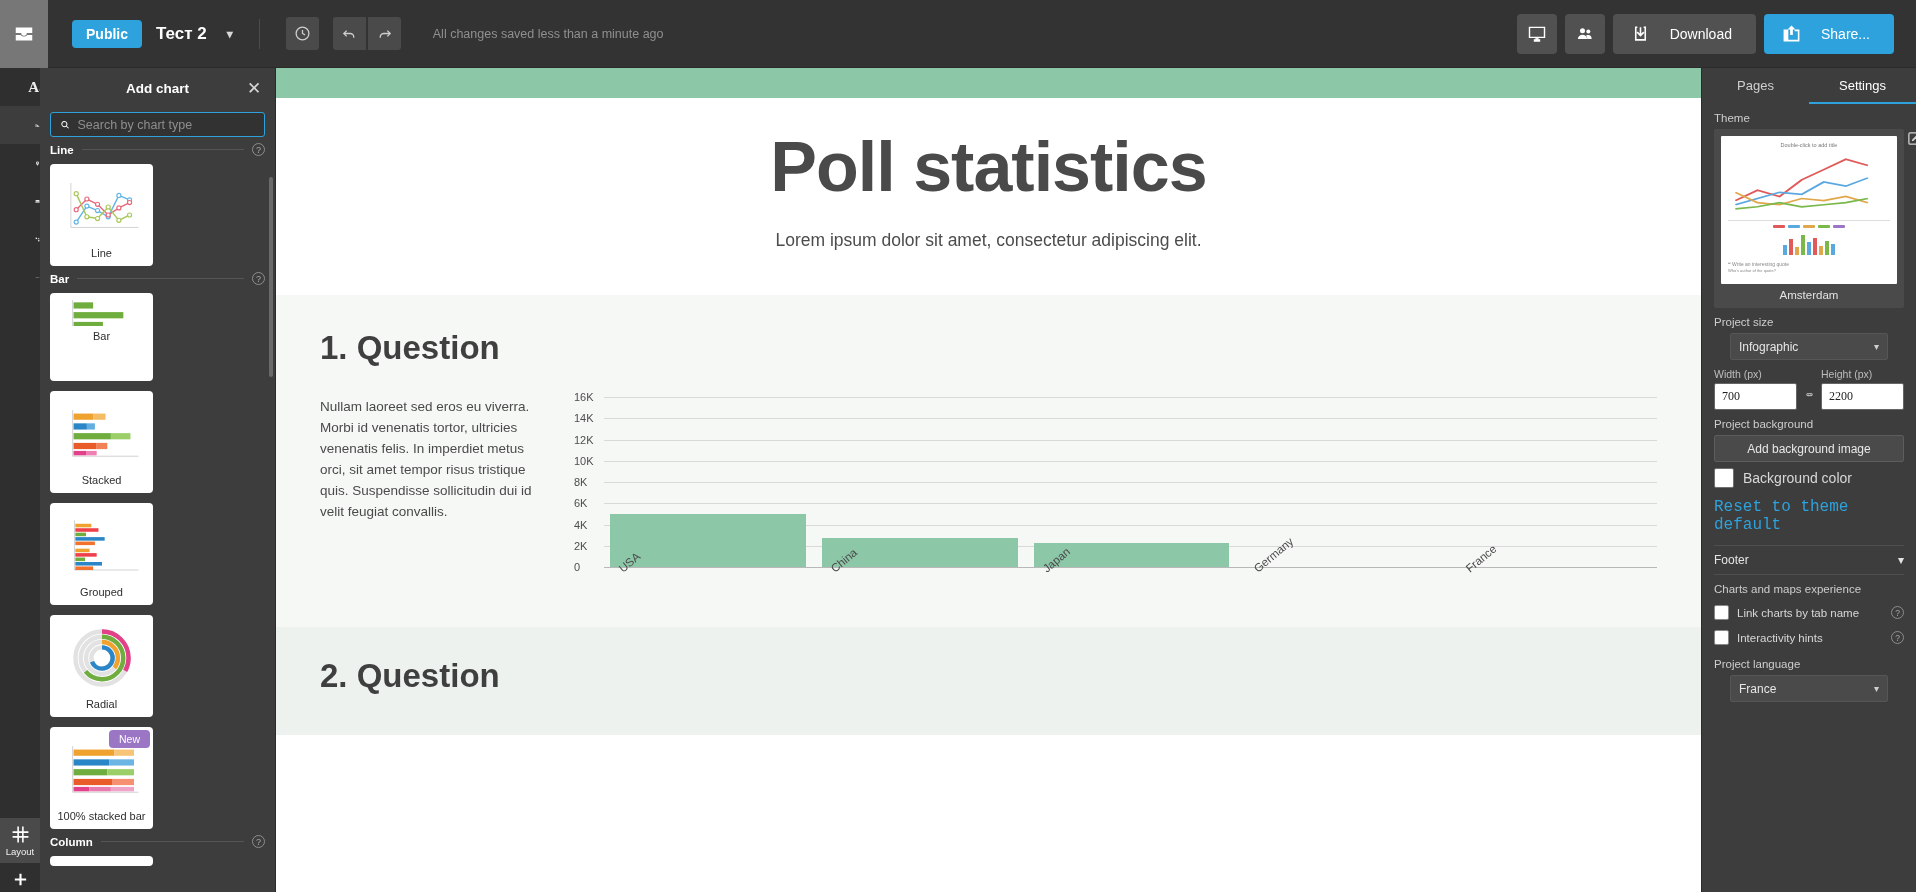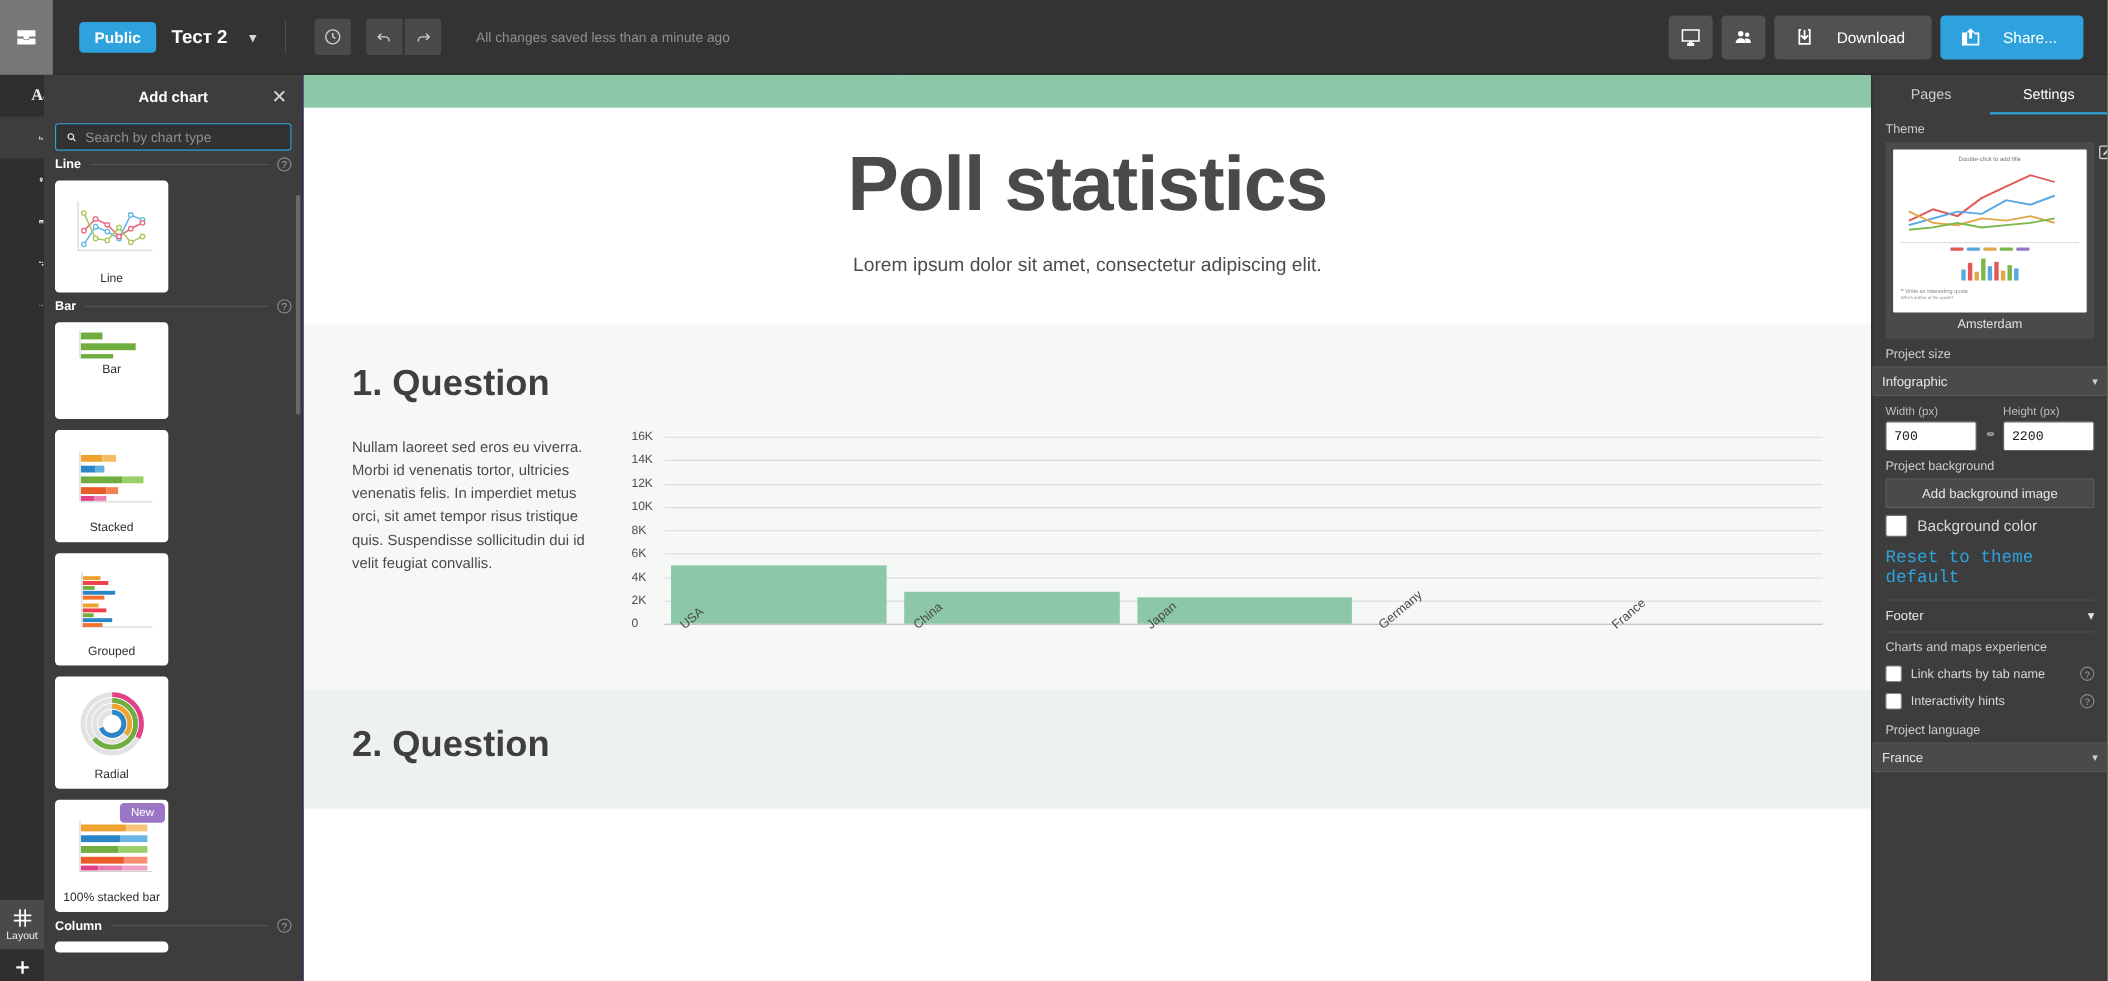--- a/index.html
+++ b/index.html
@@ -133,29 +133,29 @@
   .themeprev .tp-title{ font-size:5.5px; color:#777; text-align:center; margin-bottom:3px;}
   .themeprev .tp-chart{ height:70px; position:relative; border-bottom:1px solid #ddd;}
   .themeprev .tp-legend{ display:flex; gap:3px; justify-content:center; margin-top:4px;}
   .themeprev .tp-legend i{ width:12px;height:3px; display:block; border-radius:1px;}
   .themeprev .tp-bars{ display:flex; gap:2px; justify-content:center; align-items:flex-end; height:22px; margin-top:5px;}
   .themeprev .tp-bars i{ width:4px; display:block; background:#9cc; }
   .themeprev .tp-quote{ font-size:5px; color:#888; margin-top:6px; text-align:left;}
   .themename{ text-align:center; font-size:11.5px; color:#e2e2e2; padding:5px 0 1px;}
   .theme-edit{ position:absolute; right:-18px; top:2px; cursor:pointer;}
   .theme-edit svg{ width:15px;height:15px; fill:#d4d4d4;}
-  .sel{ margin:0 0; height:27px; background:#4a4a4a; border:1px solid #565656; border-radius:2px;
+  .sel{ margin:0 28px; height:27px; background:#4a4a4a; border:1px solid #565656; border-radius:2px;
         display:flex; align-items:center; justify-content:space-between; padding:0 8px; font-size:12px;
         color:#e6e6e6; cursor:pointer;}
   .sel .cv{ font-size:10px; color:#cfcfcf;}
   .dims{ display:flex; gap:4px; padding:0 12px; align-items:flex-end;}
   .dim{ flex:1;}
   .dim .dl{ font-size:10.5px; color:#bdbdbd; margin-bottom:3px;}
   .dim input{ width:100%; height:27px; background:#ffffff; border:1px solid #666; border-radius:2px;
-              color:#222; font-size:12px; padding:0 7px; font-family:Liberation Mono, monospace; outline:none;}
+              color:#222; font-size:12px; padding:0 7px; font-family:Liberation Serif, serif; outline:none;}
   .linkic{ width:16px; padding-bottom:6px; text-align:center; cursor:pointer;}
   .linkic svg{ width:13px;height:13px; fill:#b6b6b6;}
   .btn-wide{ margin:0 12px; height:27px; background:#4a4a4a; border:1px solid #5d5d5d; border-radius:2px;
              display:flex;align-items:center;justify-content:center; font-size:12px; color:#e8e8e8; cursor:pointer;}
   .ckrow{ display:flex; align-items:center; gap:9px; padding:6px 12px 4px;}
   .swatch{ width:20px;height:20px; background:#ffffff; border:1px solid #707070; border-radius:2px; cursor:pointer;}
   .ckrow .cl{ font-size:14px; color:#d8d8d8;}
   .link-blue{ color:#2ea2dd; font-size:16px; padding:6px 12px 3px; cursor:pointer;font-family:Liberation Mono, monospace;}
   .accordion{ margin:8px 12px 0; border-top:1px solid #4f4f4f; border-bottom:1px solid #4f4f4f;
               height:30px; display:flex; align-items:center; justify-content:space-between; font-size:12px;

